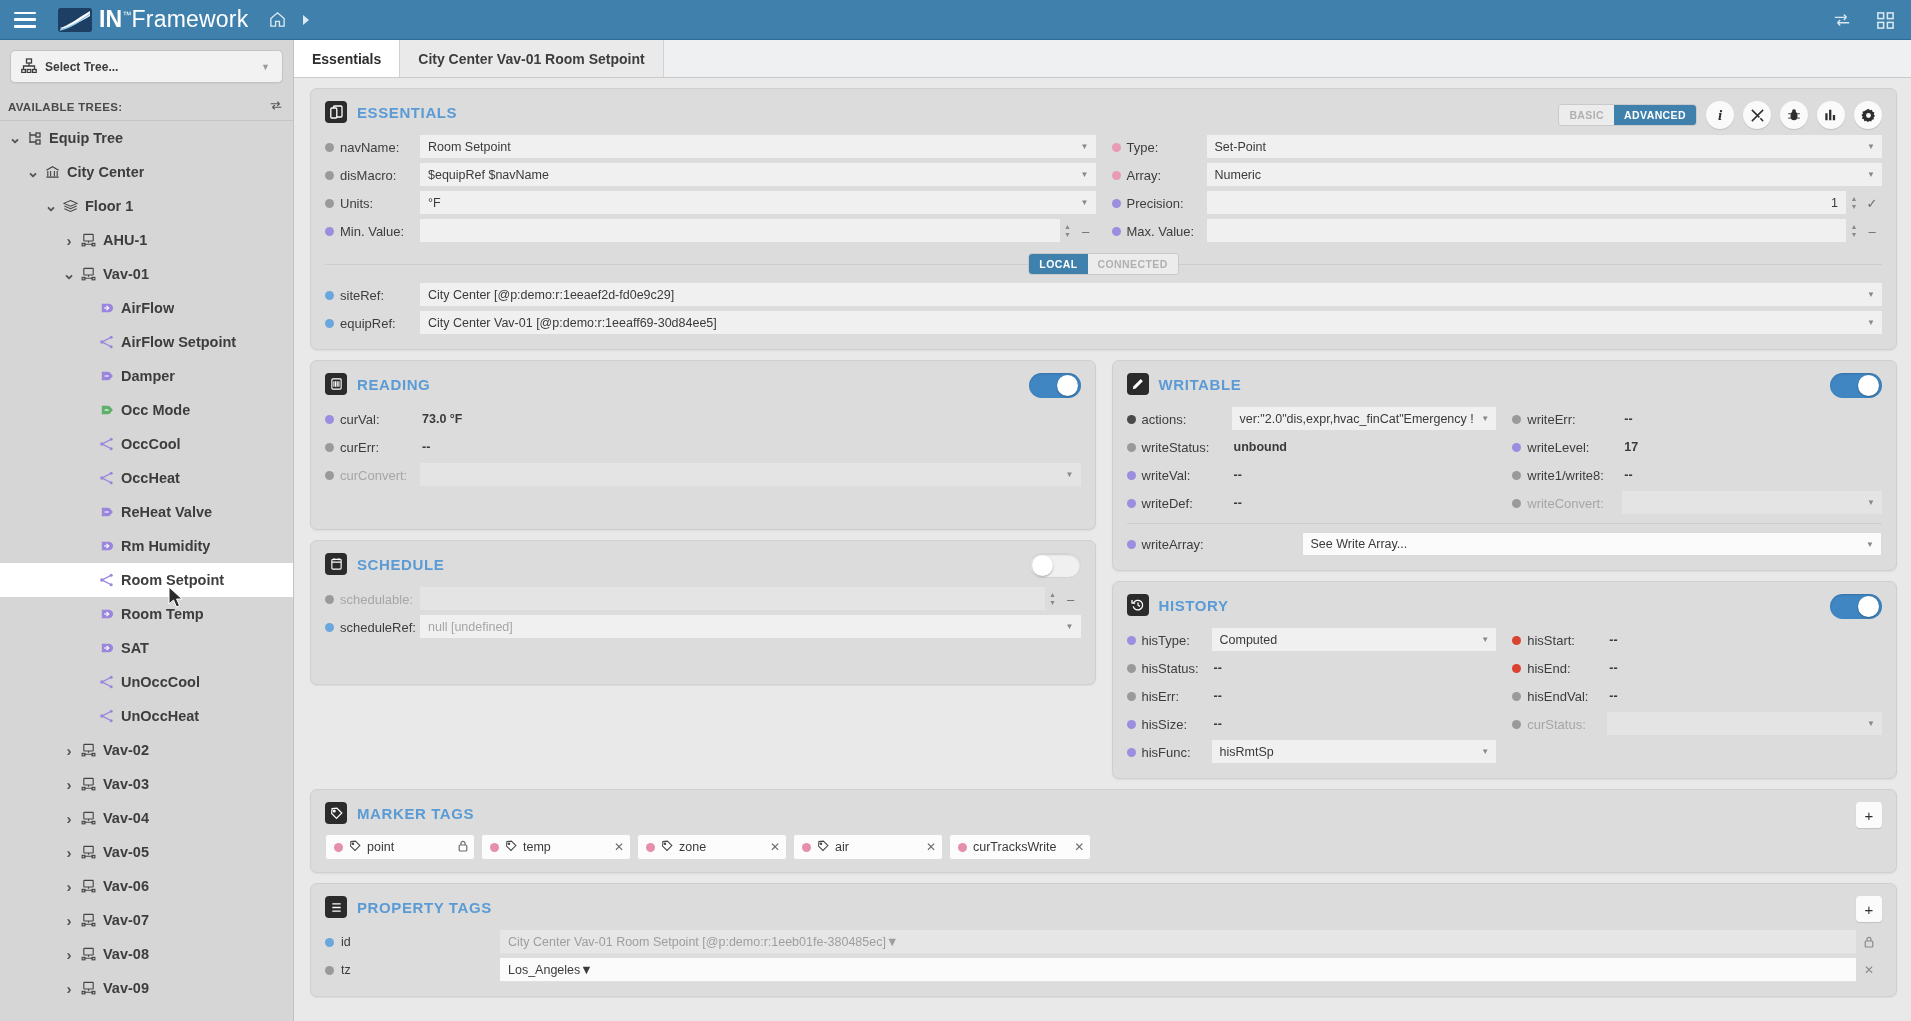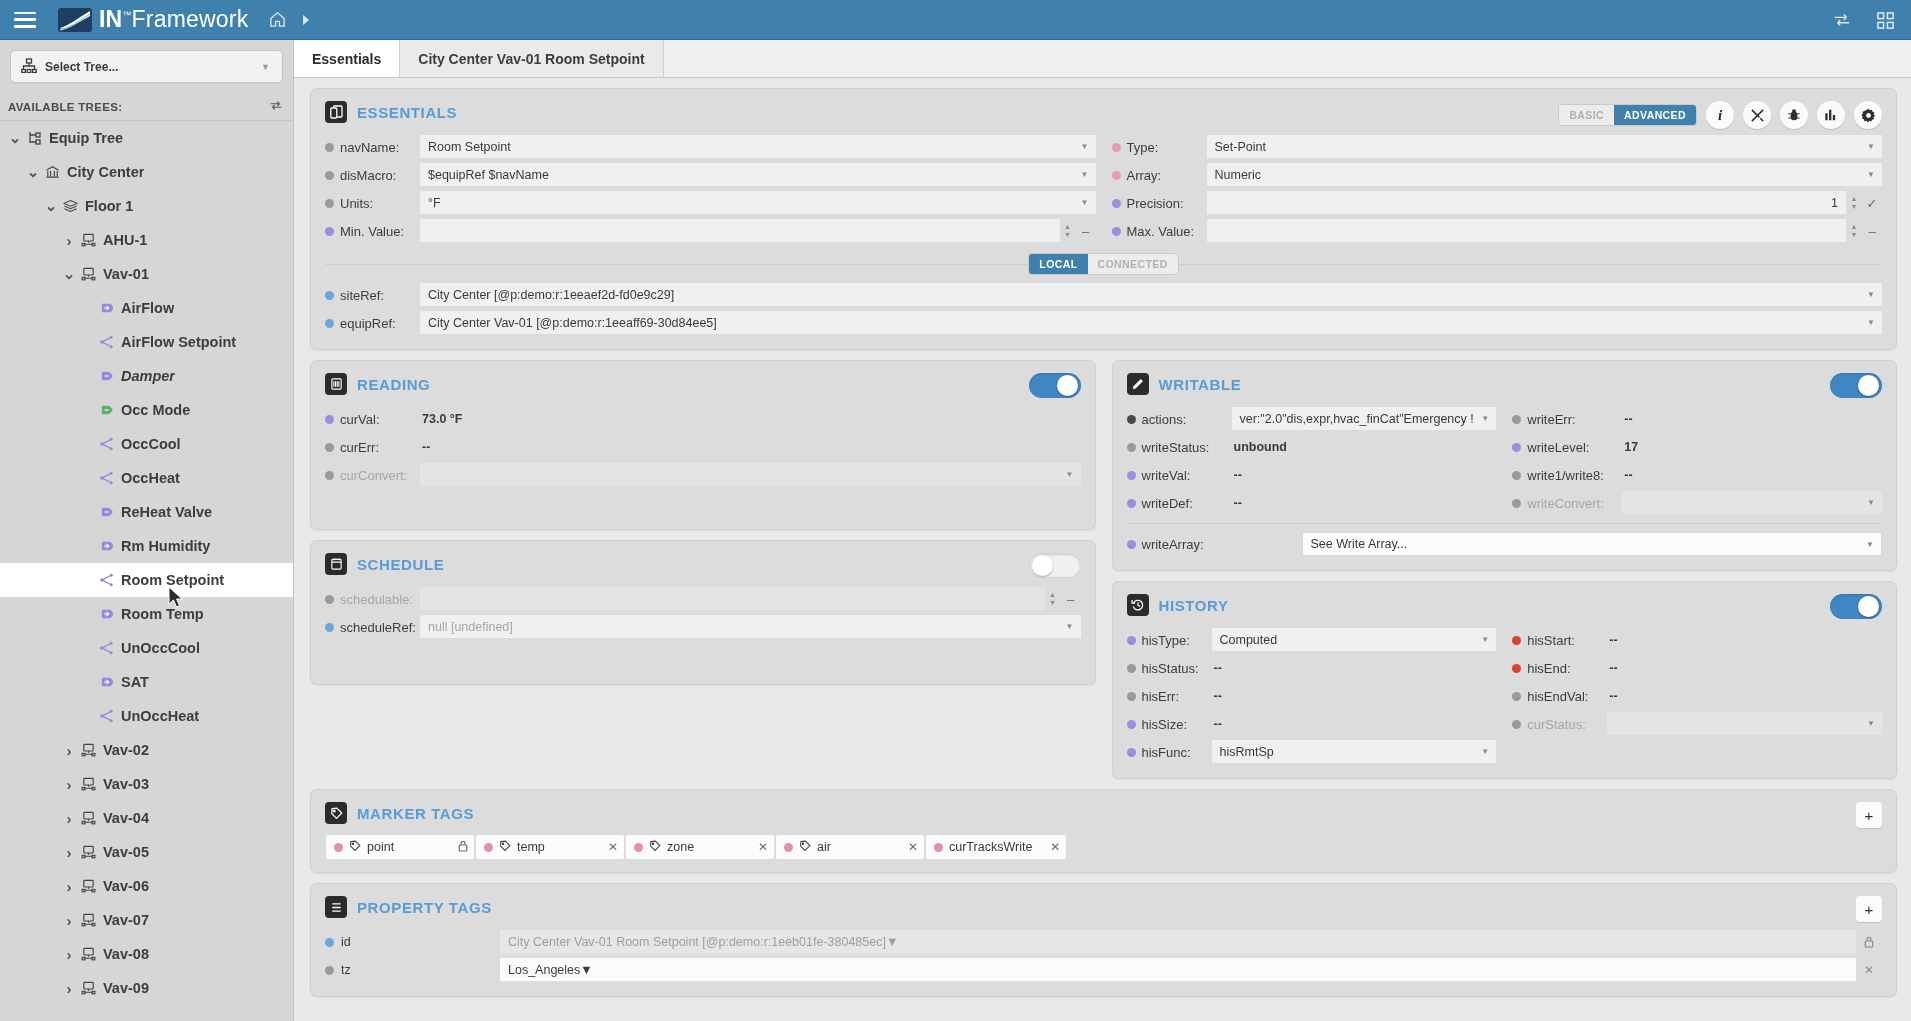--- a/index.html
+++ b/index.html
@@ -157,21 +157,21 @@
   .circ-btn { width:28px; height:28px; border-radius:50%; background:#fafafa; display:flex; align-items:center; justify-content:center; cursor:pointer; box-shadow:0 1px 1px rgba(0,0,0,.12); color:#2e2e2e;}
 
   .local-conn { display:flex; justify-content:center; margin: 8px 0 6px 0; position:relative;}
   .local-conn::before { content:""; position:absolute; left:0; right:0; top:50%; height:1px; background:#cdcdcd;}
   .local-conn .seg { position:relative; z-index:1; }
 
   .two-col { display:flex; gap: 16px; }
   .col { flex:1; min-width:0; }
 
   
-  .tags { display:flex; flex-wrap:wrap;}
+  .tags { display:flex; gap:6px; flex-wrap:wrap;}
   .tag {
     background:#fcfcfc; border:1px solid #dcdcdc; border-radius:3px;
     height:26px; display:flex; align-items:center; gap:6px; padding: 0 6px 0 8px;
     font-size:12.5px; color:#3a3a3a; min-width:0;
   }
   .tag .tag-x { margin-left: 12px; color:#6d6d6d; cursor:pointer; font-size:12px;}
   .add-btn {
     position:absolute; right:14px; top:12px; width:26px; height:26px;
     background:#fbfbfb; border-radius:4px; display:flex; align-items:center; justify-content:center;
     box-shadow:0 1px 1px rgba(0,0,0,.12); cursor:pointer; font-size:15px; color:#2e2e2e;
@@ -329,21 +329,21 @@
           <span class="ticon">
             <svg width="15" height="14" viewBox="0 0 16 14" fill="none" stroke="#9b86dd" stroke-width="1.5">
               <path d="M12.5 2.2 L4 6.6 M4 7.4 L12.5 11.8"></path>
               <circle cx="13" cy="2" r="1.6" fill="#9b86dd" stroke="none"></circle>
               <circle cx="13" cy="12" r="1.6" fill="#9b86dd" stroke="none"></circle>
               <circle cx="3" cy="7" r="1.8" fill="#9b86dd" stroke="none"></circle>
             </svg>
           </span>
           <span class="tlabel">AirFlow Setpoint</span>
         </div>
-        <div class="tree-item" style="padding-left: 78px; font-style: italic;">
+        <div class="tree-item" style="padding-left: 78px;">
           <span class="twisty"></span>
           <span class="ticon">
             <svg width="15" height="14" viewBox="0 0 16 14" fill="#9b86dd">
               <path d="M3 2.5 H9 A3.2 3.2 0 0 1 9 11.5 H3 Z"></path>
               <path d="M6 7 H10.2" stroke="#fff" stroke-width="1.2"></path>
               <path d="M11.8 4.8 L14 7 L11.8 9.2" stroke="#9b86dd" stroke-width="1.3" fill="none"></path>
             </svg>
           </span>
           <span class="tlabel">Damper</span>
         </div>
@@ -423,39 +423,39 @@
               <path d="M3 2.5 H10.5 A3 3 0 0 1 10.5 11.5 H3 Z"></path>
               <path d="M5.5 7 H9.5" stroke="#fff" stroke-width="1.2"></path>
               <path d="M8 4.8 L10.4 7 L8 9.2" stroke="#fff" stroke-width="1.2" fill="none"></path>
             </svg>
           </span>
           <span class="tlabel">Room Temp</span>
         </div>
         <div class="tree-item" style="padding-left: 78px;">
           <span class="twisty"></span>
           <span class="ticon">
+            <svg width="15" height="14" viewBox="0 0 16 14" fill="#9b86dd">
+              <path d="M3 2.5 H10.5 A3 3 0 0 1 10.5 11.5 H3 Z"></path>
+              <path d="M5.5 7 H9.5" stroke="#fff" stroke-width="1.2"></path>
+              <path d="M8 4.8 L10.4 7 L8 9.2" stroke="#fff" stroke-width="1.2" fill="none"></path>
+            </svg>
+          </span>
+          <span class="tlabel">SAT</span>
+        </div>
+        <div class="tree-item" style="padding-left: 78px;">
+          <span class="twisty"></span>
+          <span class="ticon">
             <svg width="15" height="14" viewBox="0 0 16 14" fill="none" stroke="#9b86dd" stroke-width="1.5">
               <path d="M12.5 2.2 L4 6.6 M4 7.4 L12.5 11.8"></path>
               <circle cx="13" cy="2" r="1.6" fill="#9b86dd" stroke="none"></circle>
               <circle cx="13" cy="12" r="1.6" fill="#9b86dd" stroke="none"></circle>
               <circle cx="3" cy="7" r="1.8" fill="#9b86dd" stroke="none"></circle>
             </svg>
           </span>
           <span class="tlabel">UnOccCool</span>
-        </div>
-        <div class="tree-item" style="padding-left: 78px;">
-          <span class="twisty"></span>
-          <span class="ticon">
-            <svg width="15" height="14" viewBox="0 0 16 14" fill="#9b86dd">
-              <path d="M3 2.5 H10.5 A3 3 0 0 1 10.5 11.5 H3 Z"></path>
-              <path d="M5.5 7 H9.5" stroke="#fff" stroke-width="1.2"></path>
-              <path d="M8 4.8 L10.4 7 L8 9.2" stroke="#fff" stroke-width="1.2" fill="none"></path>
-            </svg>
-          </span>
-          <span class="tlabel">SAT</span>
         </div>
         <div class="tree-item" style="padding-left: 78px;">
           <span class="twisty"></span>
           <span class="ticon">
             <svg width="15" height="14" viewBox="0 0 16 14" fill="none" stroke="#9b86dd" stroke-width="1.5">
               <path d="M12.5 2.2 L4 6.6 M4 7.4 L12.5 11.8"></path>
               <circle cx="13" cy="2" r="1.6" fill="#9b86dd" stroke="none"></circle>
               <circle cx="13" cy="12" r="1.6" fill="#9b86dd" stroke="none"></circle>
               <circle cx="3" cy="7" r="1.8" fill="#9b86dd" stroke="none"></circle>
             </svg>

